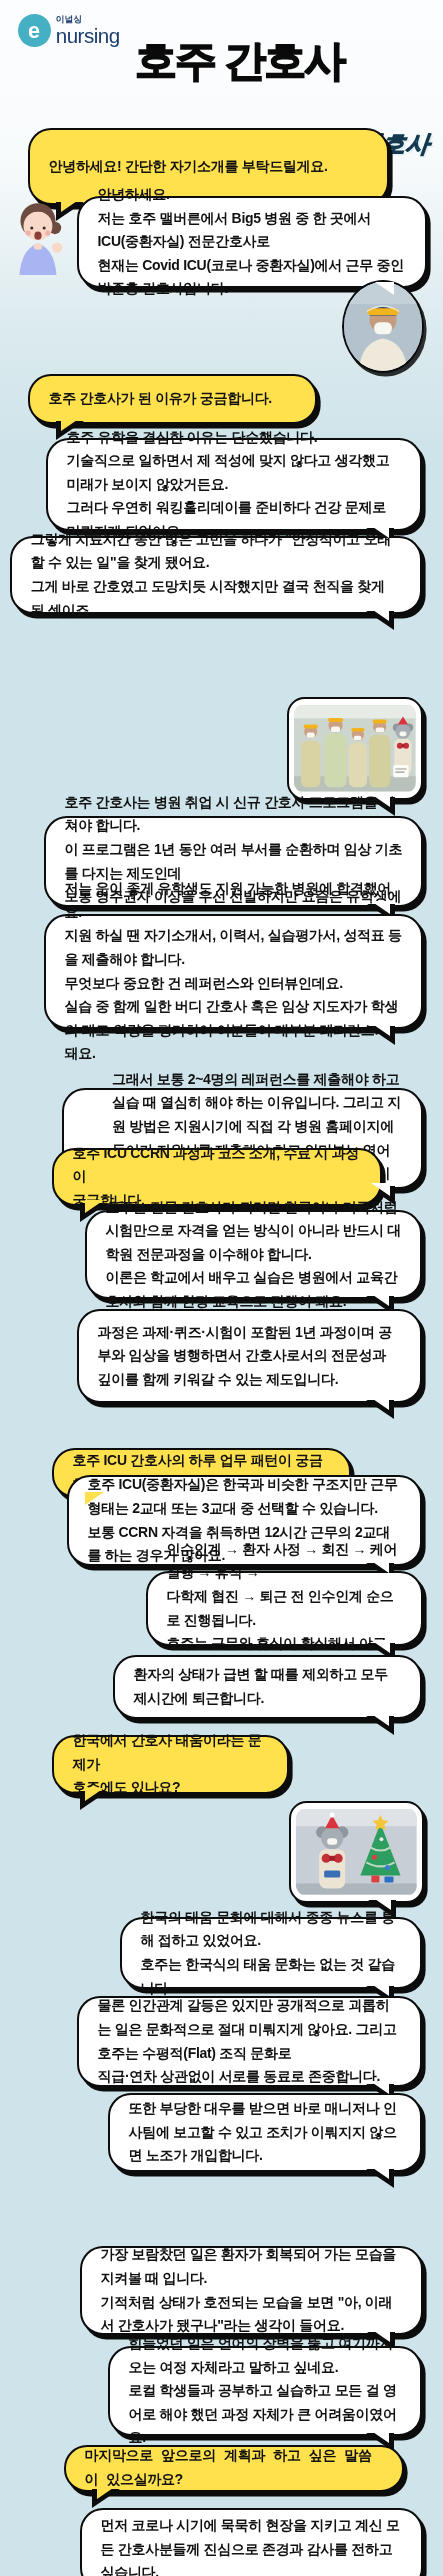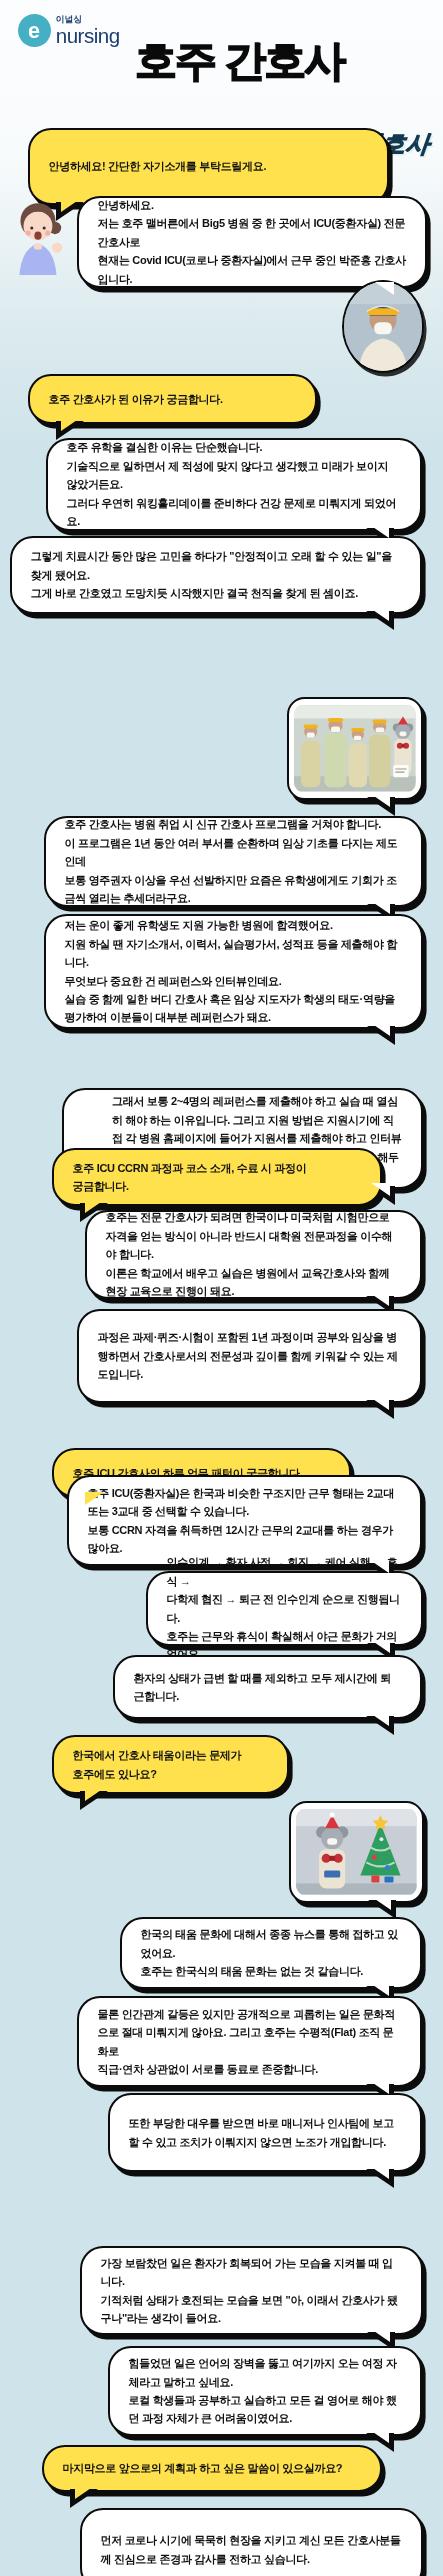--- a/index.html
+++ b/index.html
@@ -21,21 +21,21 @@
   #logo .kr{font-size:8.8px;margin-bottom:1.5px;}
   #logo .en{font-size:20.6px;}
   #title{top:33px;left:135px;font-size:42px;font-weight:900;letter-spacing:-2.1px;color:#0a0a0a;-webkit-text-stroke:1.5px #0a0a0a;white-space:nowrap;}
   #subtitle{top:128px;left:279px;font-size:24px;font-weight:900;font-style:italic;color:#49b7cb;
     -webkit-text-stroke:1px #14394f;transform:skewX(-6deg);white-space:nowrap;text-shadow:2.1px 2.1px 0 #e2f1f4;}
 
   
   .bubble{
     position:absolute;box-sizing:border-box;display:flex;align-items:center;
     background:#fff;border:2.1px solid #0c0c0c;border-radius:23px;
-    padding:10.3px 18.5px;font-size:11px;font-weight:800;line-height:1.68;letter-spacing:-0.3px;
+    padding:10.3px 18.5px;font-size:14px;font-weight:800;line-height:1.68;letter-spacing:-0.3px;
     white-space:pre-line;box-shadow:3.6px 4.6px 0 #0c0c0c;overflow:hidden;
   }
   .q{background:#ffe14d;}
   
   .tl::after,.tr::after,.tl::before,.tr::before{content:"";position:absolute;width:0;height:0;}
   .tl::after{left:26px;bottom:-17.5px;border-top:19.6px solid #0c0c0c;border-right:28px solid transparent;}
   .tl::before{left:31px;bottom:-9.3px;border-top:13.4px solid #ffe14d;border-right:19.6px solid transparent;z-index:2;}
   .tr::after{right:26px;bottom:-17.5px;border-top:19.6px solid #0c0c0c;border-left:28px solid transparent;}
   .tr::before{right:31px;bottom:-9.3px;border-top:13.4px solid #fff;border-left:19.6px solid transparent;z-index:2;}
   .bubble::after,.bubble::before{pointer-events:none;}
@@ -59,21 +59,21 @@
   #a13{top:1475px;left:67px;width:355px;height:91px;}
   #a14{top:1571px;left:146px;width:277px;height:75px;}
   #a15{top:1655px;left:113px;width:309px;height:64px;}
   #q16{top:1735px;left:52px;width:237px;height:59px;}
   #a17{top:1917px;left:120px;width:302px;height:72px;}
   #a18{top:1996px;left:77px;width:345px;height:91px;}
   #a19{top:2093px;left:108px;width:314px;height:79px;}
   #q20{top:2186px;left:52px;width:247px;height:58px;}
   #a21{top:2246px;left:80px;width:343px;height:89px;}
   #a22{top:2346px;left:108px;width:314px;height:90px;}
-  #q23{top:2445px;left:42px;width:340px;height:47px;}
+  #q23{top:2445px;left:64px;width:340px;height:47px;font-family:Liberation Mono, monospace;}
   #a24{top:2508px;left:80px;width:343px;height:83px;}
 
   
   #avatar{top:197px;left:6.2px;width:66px;height:78px;}
   .ovalphoto{position:absolute;border:2.6px solid #0c0c0c;border-radius:50%;overflow:hidden;background:#b3c2cc;box-shadow:2.6px 3.6px 0 rgba(12,12,12,.85);}
   #ov1{top:280px;left:342px;width:78px;height:89px;}
   .photobubble{position:absolute;box-sizing:border-box;background:#fff;border:2.1px solid #0c0c0c;border-radius:17.5px;
     padding:5.2px;box-shadow:3.6px 4.6px 0 #0c0c0c;}
   #ph1{top:697px;left:287px;width:136px;height:103px;}
   #ph2{top:1801px;left:289px;width:135px;height:102px;}

